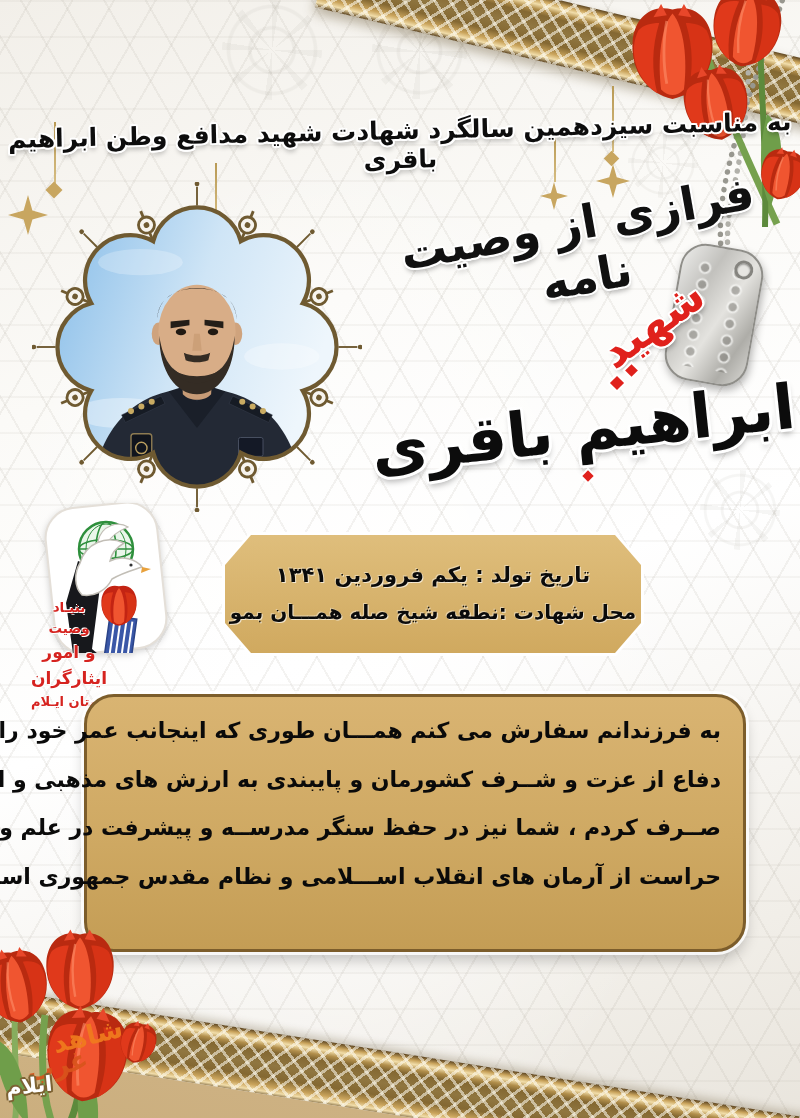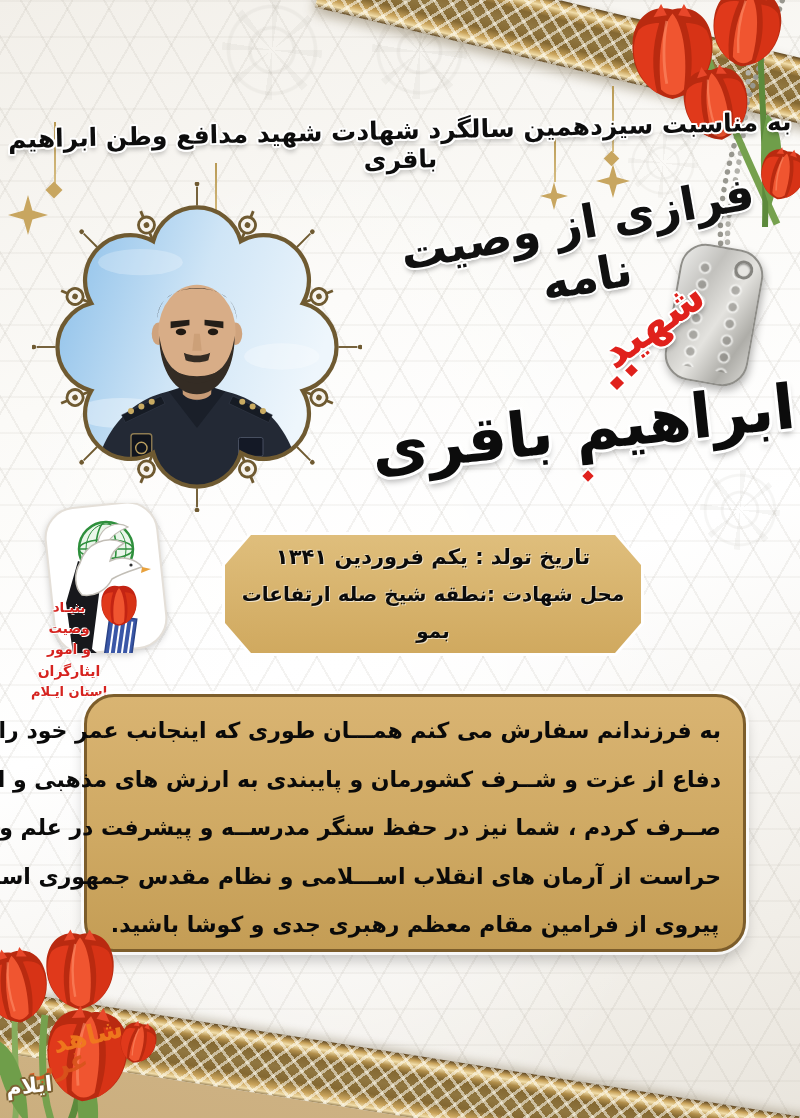--- a/index.html
+++ b/index.html
@@ -85,21 +85,21 @@
   .dog-tag .col.c1{left:14px;} .dog-tag .col.c2{right:14px;}
   .dog-tag .hole{position:absolute;top:8px;right:9px;width:13px;height:13px;border-radius:50%;
     background:#e7e6e2;border:3px solid #85847f;box-shadow:inset 0 1px 2px rgba(0,0,0,.4);}
   
   .logo{position:absolute;left:14px;top:503px;width:162px;height:196px;}
   .logo svg{filter:drop-shadow(0 2px 3px rgba(0,0,0,.18));}
   .logo-text{position:absolute;left:2px;top:94px;width:106px;text-align:center;color:#d6231f;
     font-weight:bold;text-shadow:1px 1px 0 #fff,-1px -1px 0 #fff;}
   .logo-text div{line-height:1.55;}
   .lt0,.lt1{font-size:13.5px;letter-spacing:1px;}
-  .lt2{font-size:14px;} .lt3{font-size:13px;}
+  .lt2{font-size:17px;} .lt3{font-size:13px;}
   
   .wm-word{position:absolute;font-weight:bold;}
   .wm1{left:52px;top:1020px;font-size:27px;color:#f07c1e;transform:rotate(-14deg);opacity:.92;}
   .wm2{left:26px;top:1050px;font-size:27px;color:#d9541c;transform:rotate(-14deg);opacity:.92;}
   .wm3{left:6px;top:1074px;font-size:21px;color:#fff;transform:rotate(-6deg);
     text-shadow:2px 0 0 #7c6233,-2px 0 0 #7c6233,0 2px 0 #7c6233,0 -2px 0 #7c6233,1.5px 1.5px 0 #7c6233,-1.5px -1.5px 0 #7c6233;}
   .abs{position:absolute;}
 </style>
 </head>
 <body>
@@ -333,30 +333,29 @@
       <div class="lt0">بنیـاد</div>
       <div class="lt1">وصیت</div>
       <div class="lt2">و امور ایثارگران</div>
       <div class="lt3">استان ایـلام</div>
     </div>
   </div>
 
   <div class="badge-outer">
     <div class="badge-inner fa">
       <div class="badge-line">تاریخ تولد : یکم فروردین ۱۳۴۱</div>
-      <div class="badge-line small">محل شهادت :نطقه شیخ صله ارتفاعات بمو</div>
+      <div class="badge-line small">محل شهادت :نطقه شیخ صله همـــان بمو</div>
     </div>
   </div>
 
   <div class="will-panel fa">
     <div class="will-line">به فرزندانم سفارش می کنم همـــان طوری که اینجانب عمر خود را در راه</div>
     <div class="will-line">دفاع از عزت و شــرف کشورمان و پایبندی به ارزش های مذهبی و اعتقادی</div>
     <div class="will-line">صــرف کردم ، شما نیز در حفظ سنگر مدرســه و پیشرفت در علم و دانش و</div>
     <div class="will-line">حراست از آرمان های انقلاب اســـلامی و نظام مقدس جمهوری اسلامی و</div>
-    <div class="will-line">پیروی از فرامین مقام معظم رهبری جدی و کوشا باشید.</div>
   </div>
 
   <svg class="abs" style="left:-15px;top:920px;" width="240" height="200" viewBox="0 0 240 200">
     <path d="M60,95 C55,140 58,175 66,200" stroke="#76a14e" stroke-width="7" fill="none"></path>
     <path d="M95,120 C100,155 92,185 86,200" stroke="#5d8a3c" stroke-width="7" fill="none"></path>
     <path d="M30,90 C28,130 34,175 30,200" stroke="#87ad5e" stroke-width="6" fill="none"></path>
     <use href="#leaf" transform="translate(8,118) rotate(-6)"></use>
     <use href="#leaf" transform="translate(96,148) rotate(10)"></use>
     <use href="#tulip" transform="translate(55,8) scale(0.8)"></use>
     <use href="#tulip" transform="translate(-12,32) rotate(-8) scale(0.75)"></use>

